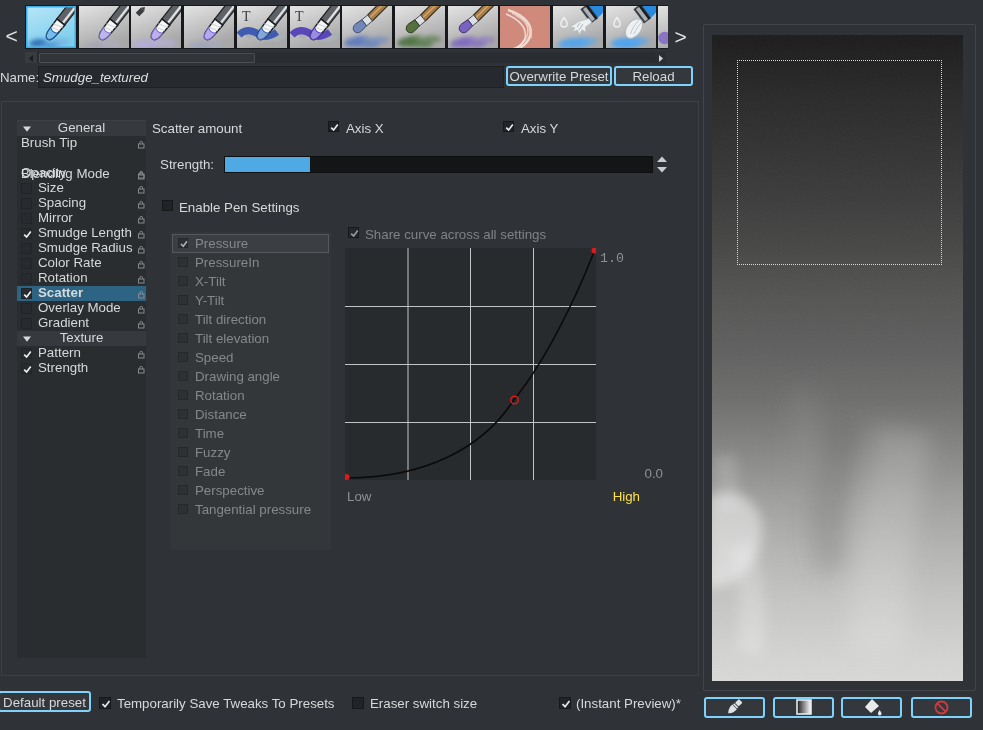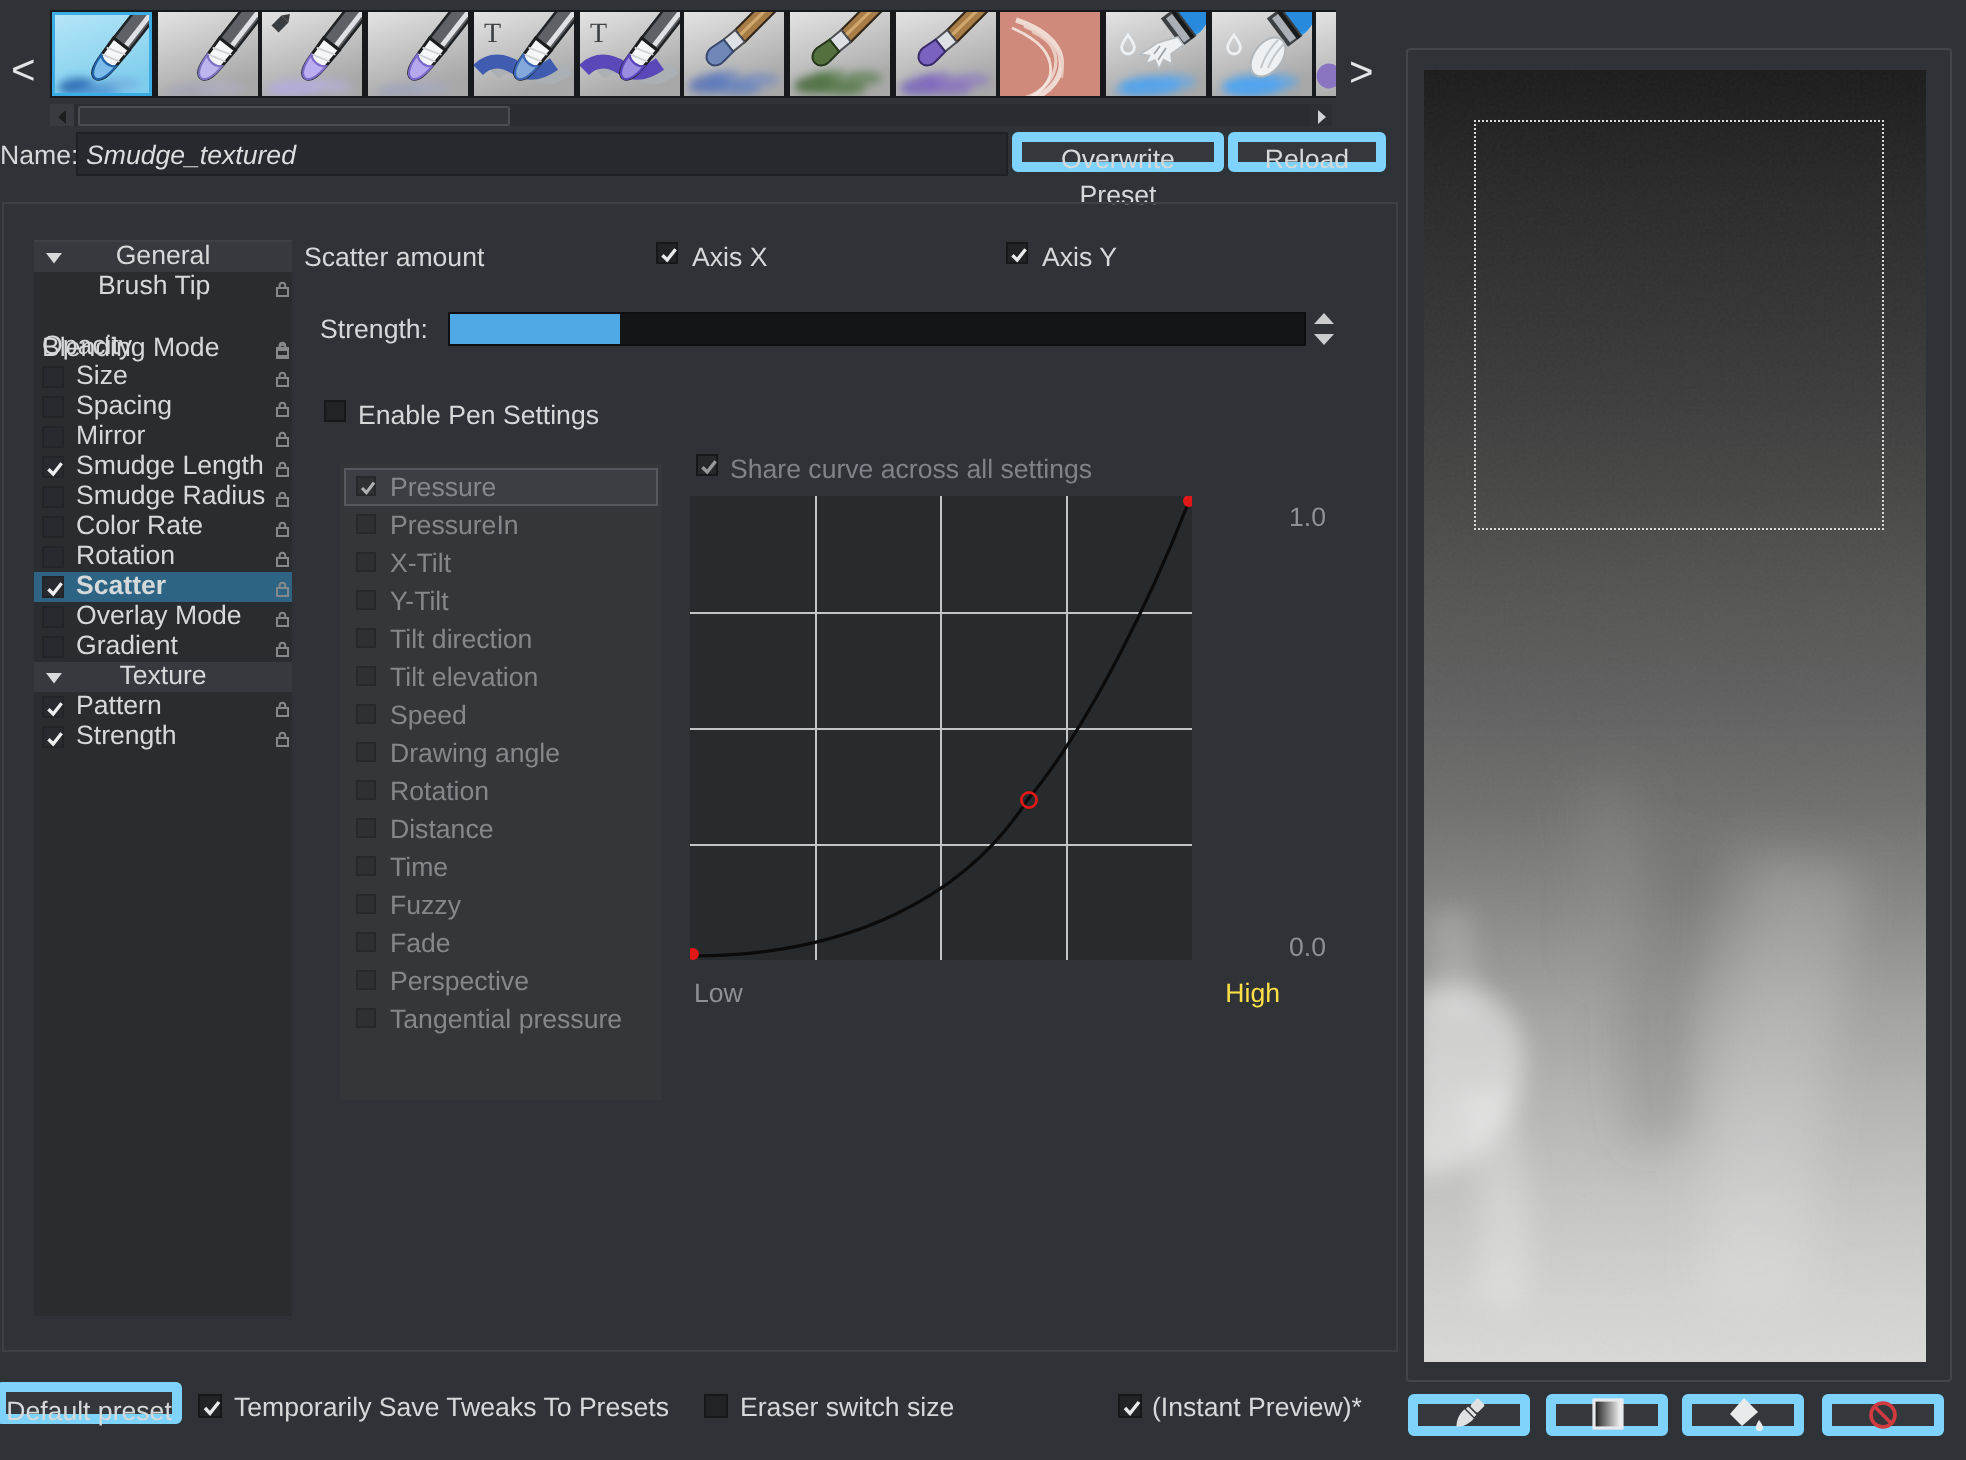--- a/index.html
+++ b/index.html
@@ -1,21 +1,21 @@
 <!DOCTYPE html>
 <html><head>
 <meta charset="utf-8">
 <style>
 html,body{margin:0;padding:0;}
 body{width:983px;height:730px;position:relative;overflow:hidden;
   background:#2f3338;font-family:"Liberation Sans",sans-serif;color:#d6d9da;font-size:13.3px;}
 .abs{position:absolute;}
 .cb{position:absolute;width:11px;height:11px;background:#202427;border:1px solid #16181a;box-sizing:border-box;}
 .cb svg{position:absolute;left:0;top:0;}
-.btn{position:absolute;background:#34383d;border:5px solid #7dd3fc;border-radius:3px;
+.btn{position:absolute;background:#34383d;border:2px solid #7dd3fc;border-radius:3px;
   box-sizing:border-box;text-align:center;color:#d6d9da;}
 .row{position:absolute;white-space:nowrap;}
 .lock{position:absolute;}
 </style>
 </head>
 <body>
 
 <div class="abs" style="left:5.5px;top:24px;font-size:21px;color:#e2e4e5;">&lt;</div>
 <div class="abs" style="left:674.5px;top:25px;font-size:21px;color:#e2e4e5;">&gt;</div>
 <div class="abs" style="left:25px;top:5px;width:643px;height:44px;background:#17191c;"></div>
@@ -375,21 +375,21 @@
 <div class="abs" style="left:1px;top:101px;width:698px;height:575px;border:1px solid #3d4145;box-sizing:border-box;"></div>
 
 <div class="abs" id="leftlist" style="left:17px;top:120px;width:129px;height:537px;background:#292d30;border-top:1px solid #3d4145;">
     <div class="row" style="left:0;top:0;width:129px;height:15px;background:#36393d;">
       <svg style="position:absolute;left:5px;top:4px" width="10" height="8">
         <path d="M1 1.5 L9 1.5 L5 6.8 Z" fill="#d7dadb"></path>
       </svg>
       <div style="position:absolute;left:0;top:-1px;width:129px;text-align:center;">General</div>
     </div>
     <div class="row" style="left:0;top:15px;width:129px;height:15px;">
-      <div style="position:absolute;left:4px;top:-1px;margin-left:28px;">Brush Tip</div>
+      <div style="position:absolute;left:4px;top:-1px;">Brush Tip</div>
       <svg class="lock" style="left:120px;top:3.5px;" width="8" height="9">
         <rect x="1.5" y="4" width="5.5" height="4" fill="none" stroke="#85898c" stroke-width="1"></rect>
         <path d="M2.8 4 V2.8 A1.4 1.4 0 0 1 5.6 2.8 V4" fill="none" stroke="#85898c" stroke-width="1"></path>
       </svg>
     </div>
     <div class="row" style="left:0;top:30px;width:129px;height:15px;margin-top:16px;">
       <div style="position:absolute;left:4px;top:-1px;">Blending Mode</div>
       <svg class="lock" style="left:120px;top:3.5px;" width="8" height="9">
         <rect x="1.5" y="4" width="5.5" height="4" fill="none" stroke="#85898c" stroke-width="1"></rect>
         <path d="M2.8 4 V2.8 A1.4 1.4 0 0 1 5.6 2.8 V4" fill="none" stroke="#85898c" stroke-width="1"></path>
@@ -630,21 +630,21 @@
     <line x1="188.5" y1="0" x2="188.5" y2="232"></line>
     <line x1="0" y1="58.5" x2="251" y2="58.5"></line>
     <line x1="0" y1="116.5" x2="251" y2="116.5"></line>
     <line x1="0" y1="174.5" x2="251" y2="174.5"></line>
   </g>
   <path d="M1 230 C 80 230, 138 200, 168.7 152 C 200 114.4, 232 48, 249.5 2.5" stroke="#0b0b0b" stroke-width="1.6" fill="none"></path>
   <circle cx="1.5" cy="229" r="3" fill="#e01818"></circle>
   <circle cx="249.5" cy="2.5" r="3" fill="#e01818"></circle>
   <circle cx="169.5" cy="152" r="3.8" fill="none" stroke="#e01818" stroke-width="1.4"></circle>
 </svg>
-<div class="abs" style="left:600px;top:251px;width:63px;text-align:right;color:#8d9194;">1.0</div>
+<div class="abs" style="left:600px;top:251px;width:63px;text-align:left;color:#8d9194;font-family:Liberation Mono, monospace;">1.0</div>
 <div class="abs" style="left:600px;top:466px;width:63px;text-align:right;color:#8d9194;">0.0</div>
 <div class="abs" style="left:347px;top:489px;color:#8d9194;">Low</div>
 <div class="abs" style="left:560px;top:489px;width:80px;text-align:right;color:#fde047;">High</div>
 
 <div class="btn" style="left:-2px;top:691px;width:93px;height:21px;line-height:19px;">Default preset</div>
 <div class="cb" style="left:99px;top:697px;width:12px;height:12px;">
     <svg width="12" height="12">
       <path d="M2.5 6 L5 8.7 L9.5 3" stroke="#e8eaeb" stroke-width="1.7" fill="none"></path>
     </svg>
   </div>

